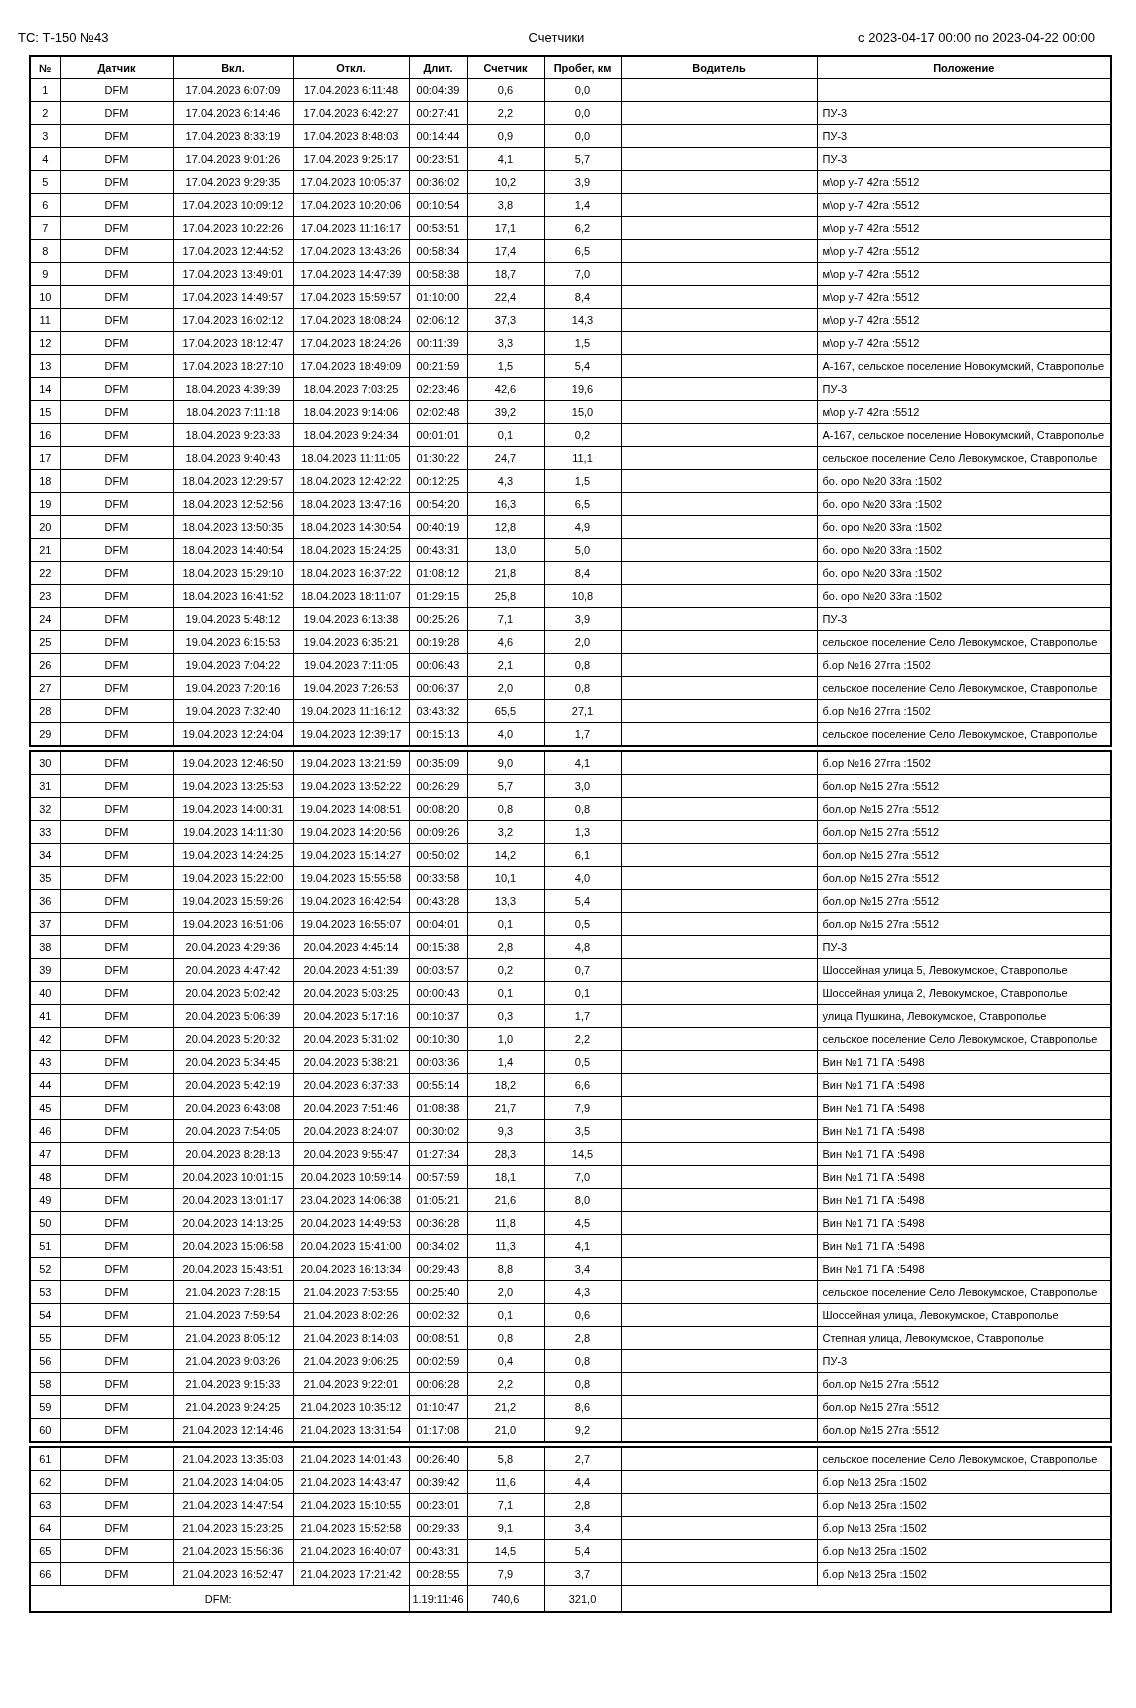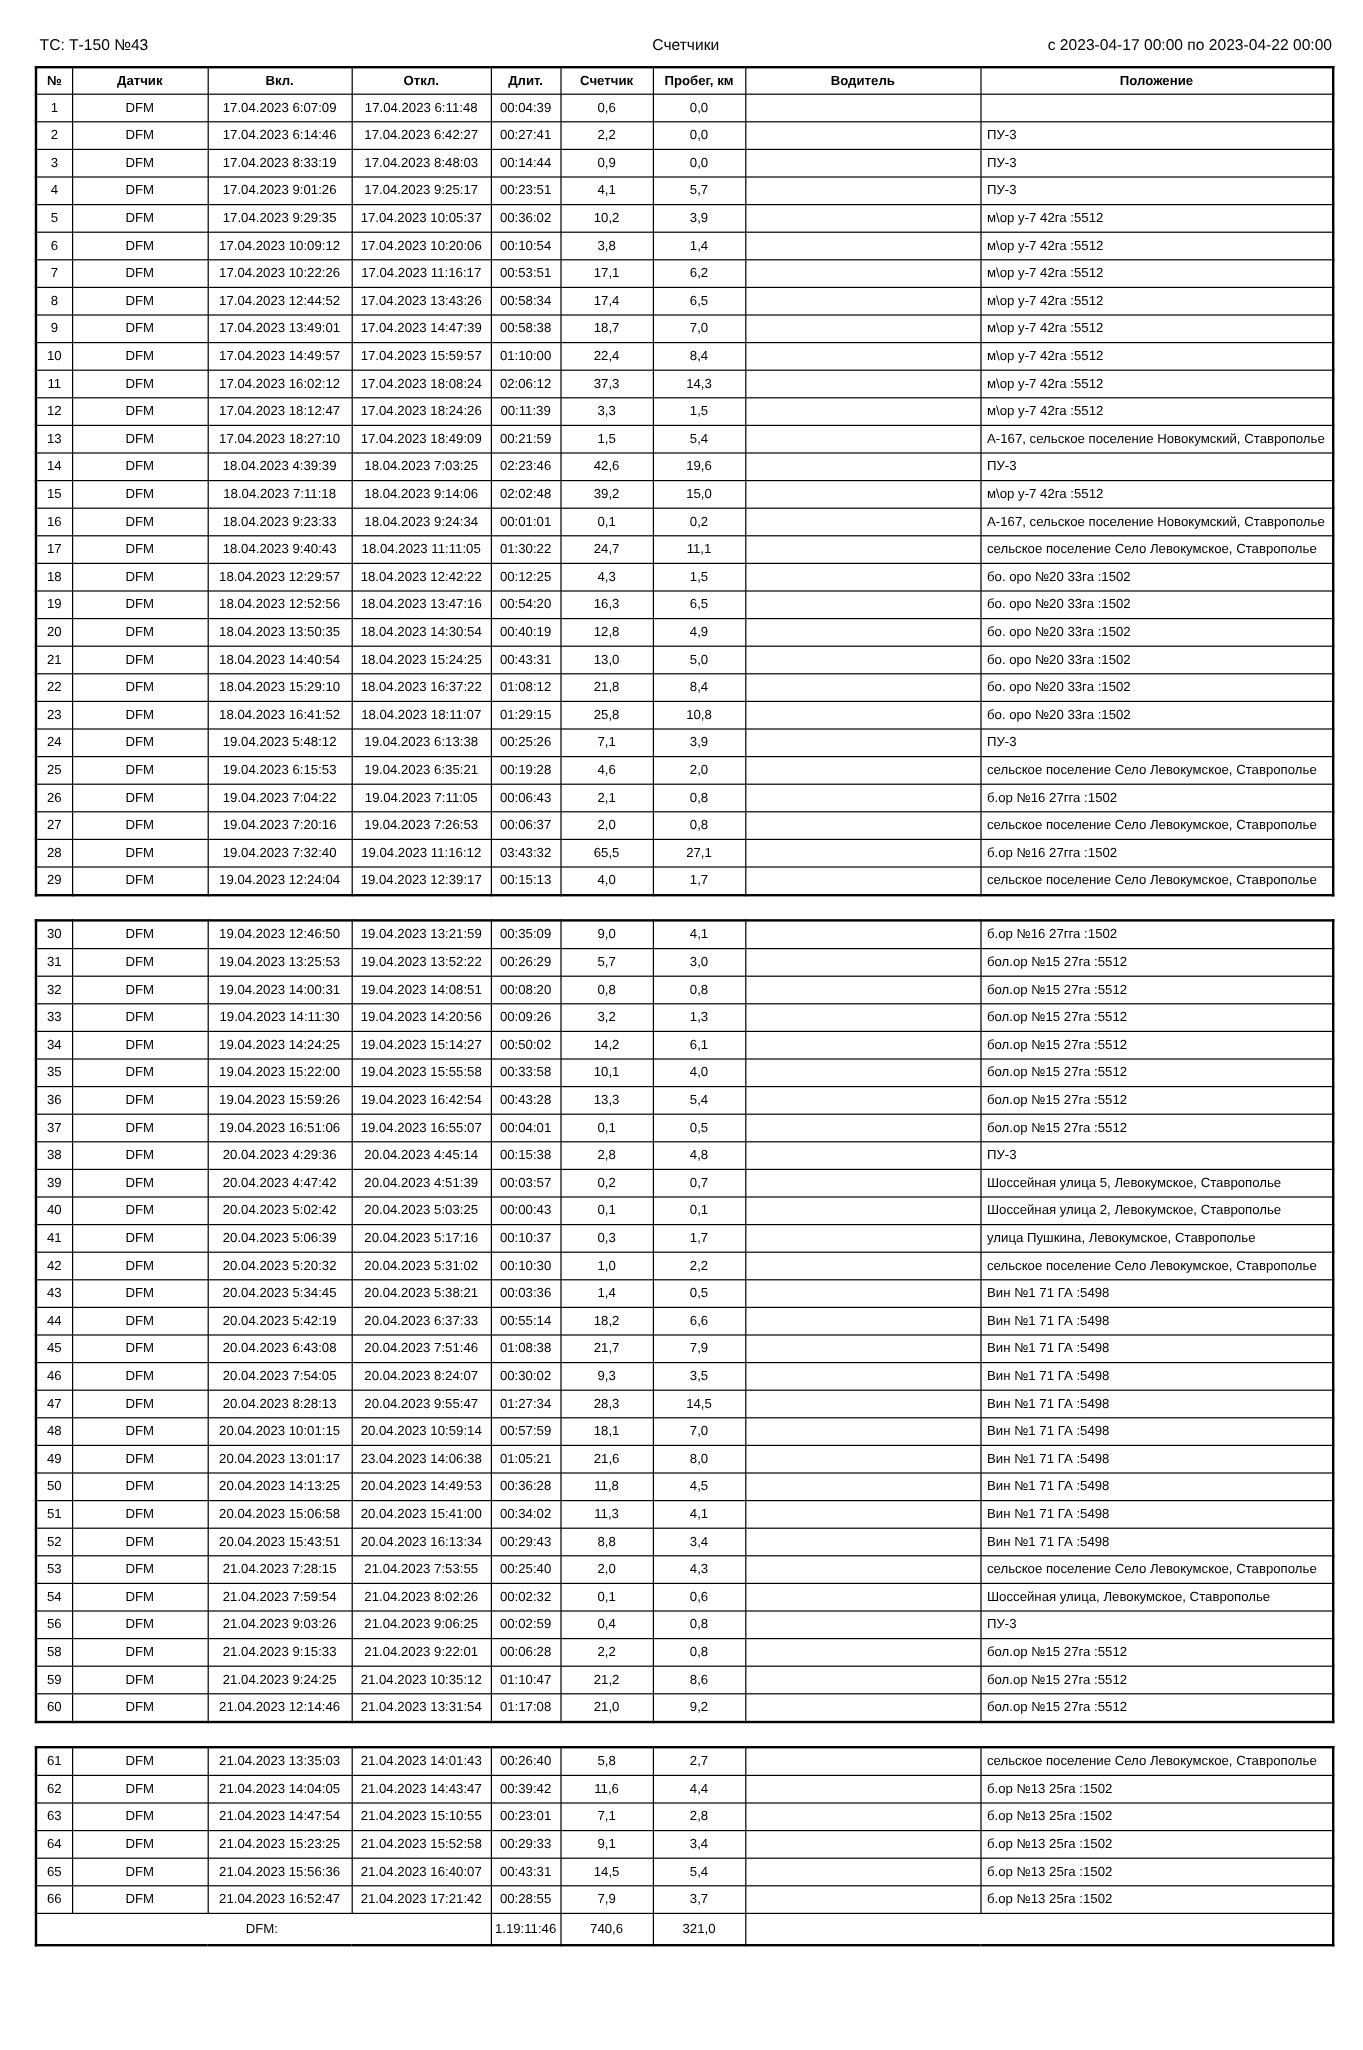--- a/index.html
+++ b/index.html
@@ -8,21 +8,21 @@
     width:1136px;
     height:1708px;
     background:#ffffff;
     font-family:"Liberation Sans","DejaVu Sans",sans-serif;
     color:#000;
     overflow:hidden;
   }
   .doc-header{
     position:absolute;
     top:30px;
-    left:29px;
+    left:14px;
     width:1081px;
     display:flex;
     align-items:baseline;
     font-size:13px;
     line-height:16px;
   }
   .hdr-left{flex:1;text-align:left;padding-left:4px;white-space:nowrap;}
   .hdr-center{flex:1;text-align:center;font-weight:normal;white-space:nowrap;}
   .hdr-right{flex:1;text-align:right;white-space:nowrap;}
   .tables{
@@ -30,21 +30,21 @@
     top:55px;
     left:29px;
     width:1081px;
   }
   table.rpt{
     border-collapse:collapse;
     table-layout:fixed;
     width:1081px;
     border:2px solid #000;
   }
-  table.rpt + table.rpt{margin-top:19px;}
+  table.rpt + table.rpt{margin-top:3px;}
   .rpt th,.rpt td{
     border:1px solid #000;
     height:22px;
     padding:0 2px;
     font-size:11px;
     line-height:12px;
     text-align:center;
     vertical-align:middle;
     white-space:nowrap;
     overflow:hidden;
@@ -698,20 +698,31 @@
             <td class="c1">DFM</td>
             <td class="c2">21.04.2023 7:59:54</td>
             <td class="c3">21.04.2023 8:02:26</td>
             <td class="c4">00:02:32</td>
             <td class="c5">0,1</td>
             <td class="c6">0,6</td>
             <td class="c7"></td>
             <td class="c8">Шоссейная улица, Левокумское, Ставрополье</td>
           </tr>
           <tr>
+            <td class="c0">55</td>
+            <td class="c1">DFM</td>
+            <td class="c2">21.04.2023 8:05:12</td>
+            <td class="c3">21.04.2023 8:14:03</td>
+            <td class="c4">00:08:51</td>
+            <td class="c5">0,8</td>
+            <td class="c6">2,8</td>
+            <td class="c7"></td>
+            <td class="c8">Степная улица, Левокумское, Ставрополье</td>
+          </tr>
+          <tr>
             <td class="c0">56</td>
             <td class="c1">DFM</td>
             <td class="c2">21.04.2023 9:03:26</td>
             <td class="c3">21.04.2023 9:06:25</td>
             <td class="c4">00:02:59</td>
             <td class="c5">0,4</td>
             <td class="c6">0,8</td>
             <td class="c7"></td>
             <td class="c8">ПУ-3</td>
           </tr>

